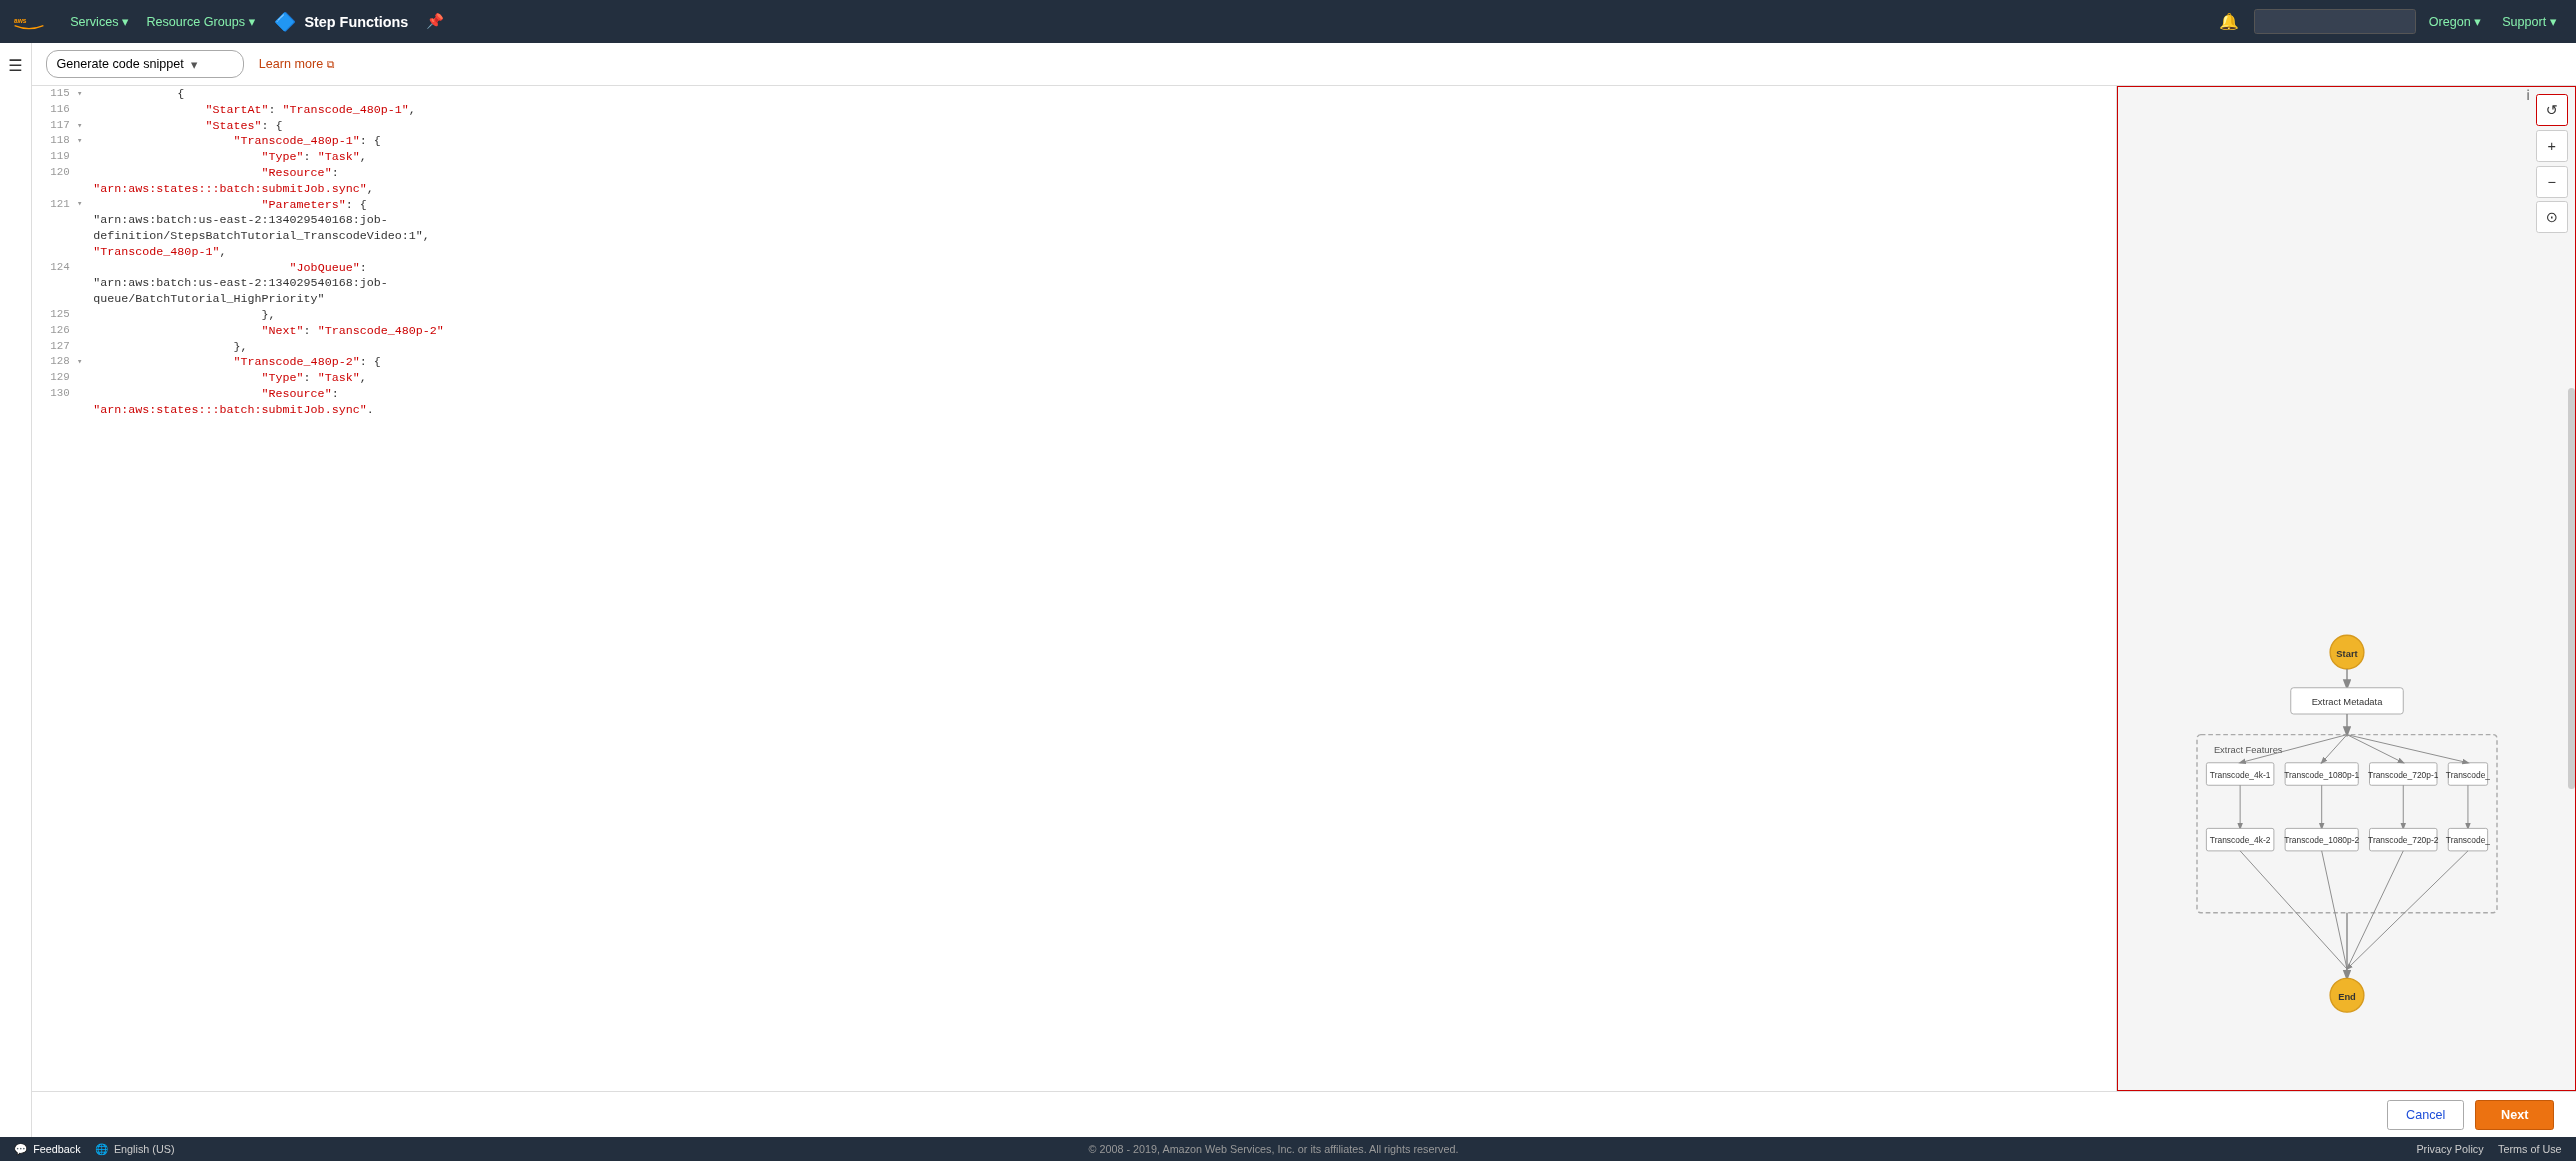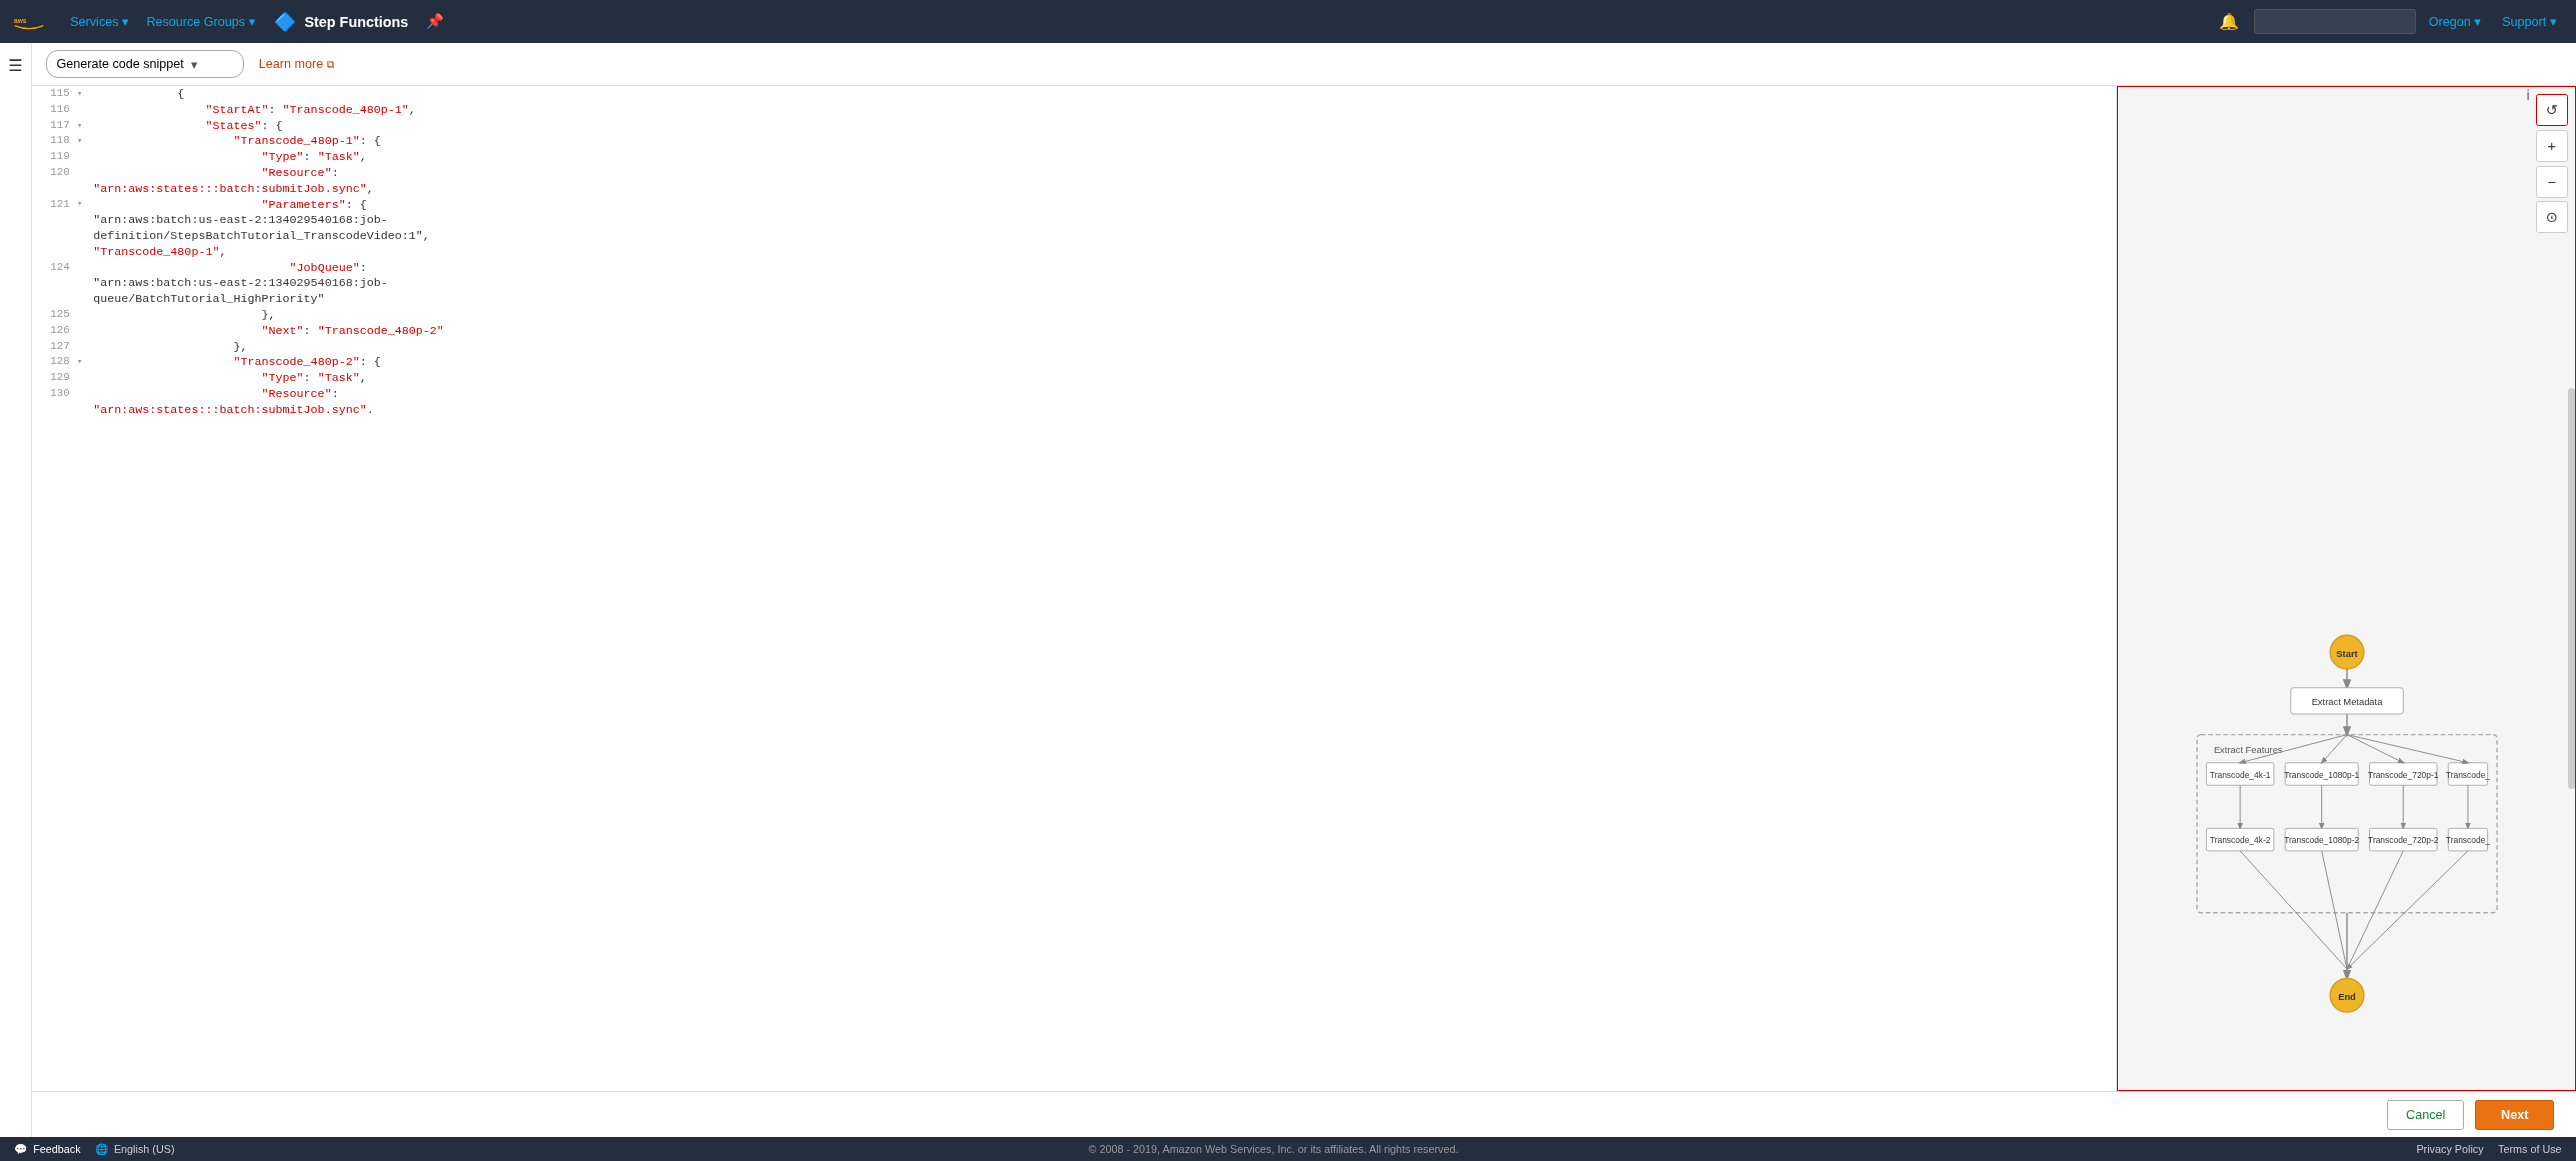--- a/index.html
+++ b/index.html
@@ -16,21 +16,21 @@
       flex-shrink: 0;
       gap: 0;
     }
     .aws-logo {
       width: 36px;
       height: 32px;
       margin-right: 14.4px;
       flex-shrink: 0;
     }
     .nav-item {
-      color: #0ea5e9;
+      color: #86efac;
       font-size: 12.6px;
       padding: 0 9px;
       height: 43px;
       display: flex;
       align-items: center;
       cursor: pointer;
       white-space: nowrap;
       gap: 3.6px;
     }
     .nav-brand {
@@ -248,21 +248,21 @@
       gap: 10.8px;
       flex-shrink: 0;
     }
     .btn-cancel {
       background: #fff;
       border: 0.9px solid #aaa;
       border-radius: 2.7px;
       padding: 7.2px 18px;
       font-size: 12.6px;
       cursor: pointer;
-      color: #15803d;
+      color: #1d4ed8;
     }
     .btn-next {
       background: #ec7211;
       border: 0.9px solid #c45908;
       border-radius: 2.7px;
       padding: 7.2px 25px;
       font-size: 12.6px;
       font-weight: 600;
       cursor: pointer;
       color: #fff;

